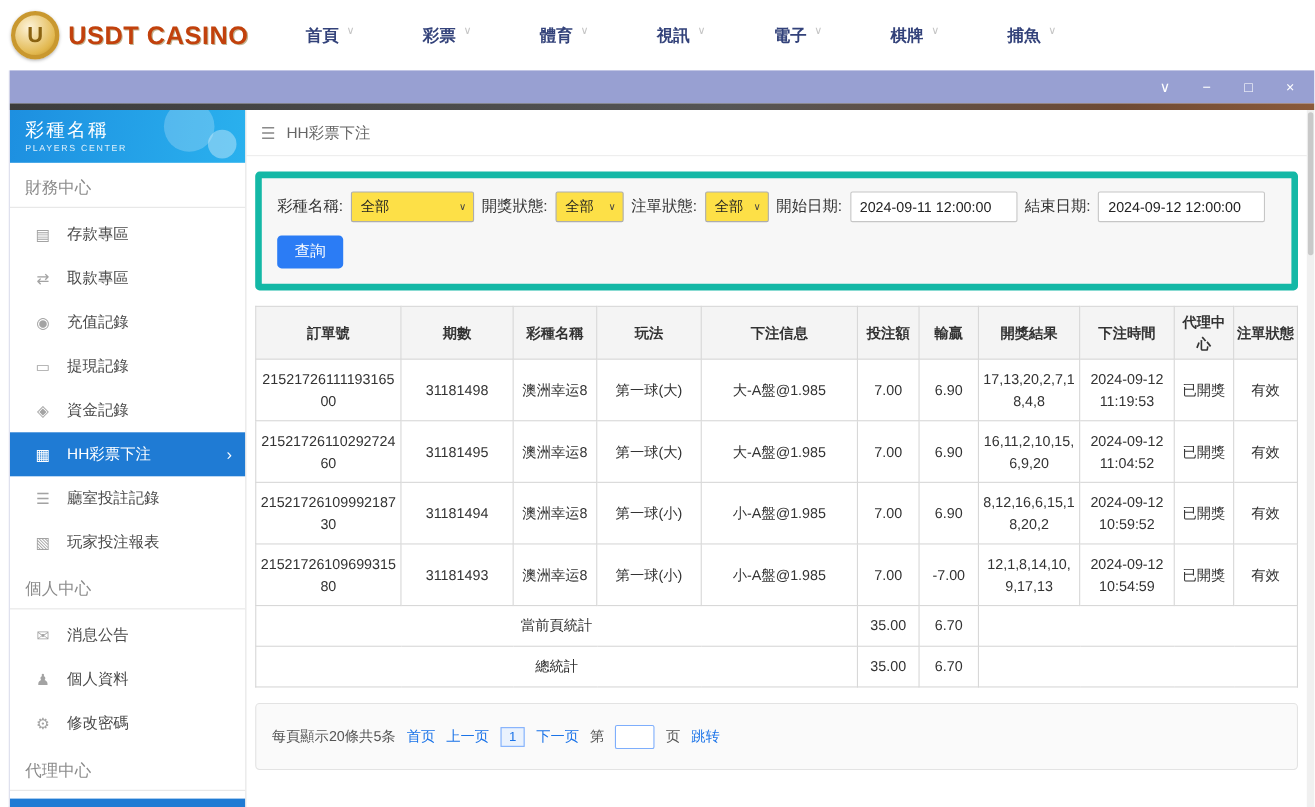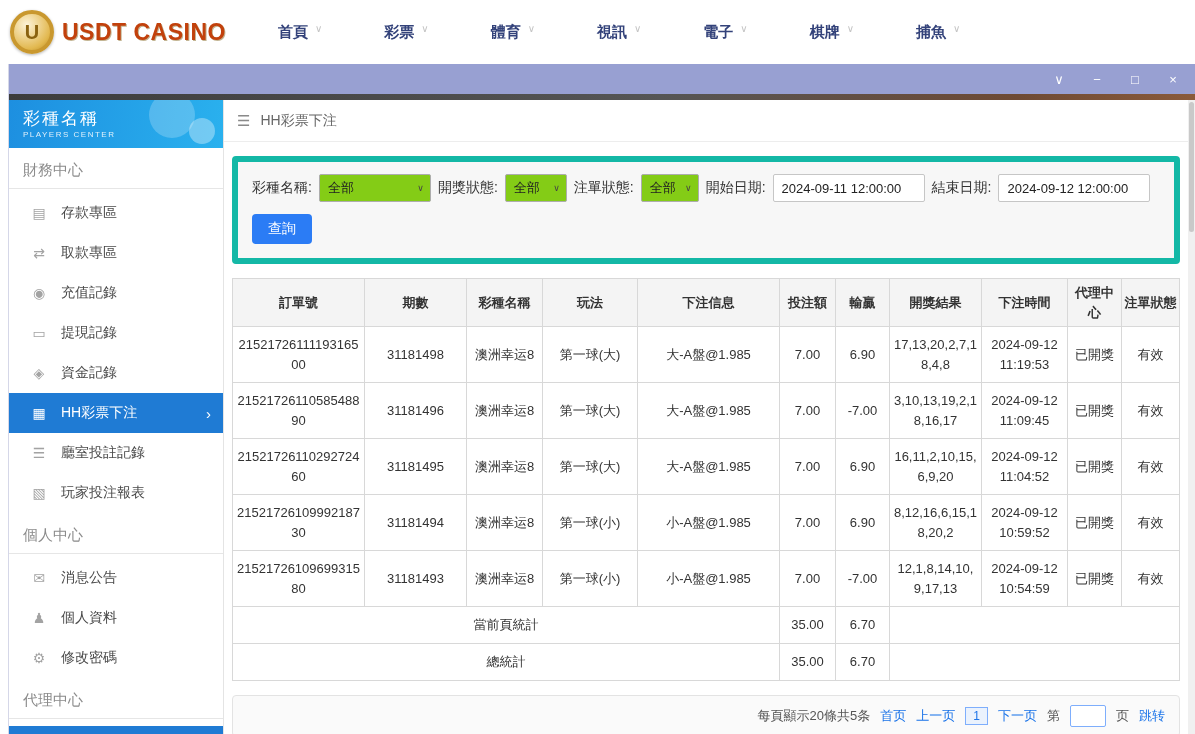--- a/index.html
+++ b/index.html
@@ -58,39 +58,39 @@
   .breadcrumb { height:42px; display:flex; align-items:center; gap:10px; padding-left:13px;
     border-bottom:1px solid #ededed; color:#666; font-size:14px; }
   .breadcrumb .menu-ic { font-size:15px; color:#8a8a8a; cursor:pointer; }
   .content { padding:14px 8px 0 8px; flex:1; overflow:hidden; }
 
   .filter-panel { background:#f7f7f7; border:6px solid #14b8a6; border-radius:4px;
     padding:12px 14px 14px 14px; }
   .filter-row { display:flex; align-items:center; gap:7px; font-size:14px; color:#333; }
   .filter-row label { white-space:nowrap; }
   .select-box { display:inline-flex; align-items:center; justify-content:space-between;
-    border:1px solid #adadad; background:#84cc16; height:28px; padding:0 6px 0 8px; font-size:13px;
+    border:1px solid #adadad; background:#fde047; height:28px; padding:0 6px 0 8px; font-size:13px;
     color:#222; border-radius:2px; cursor:pointer; gap:8px; }
   .select-box .sarrow { font-size:9px; color:#444; }
   .sel-wide { width:112px; } .sel-small { width:62px; } .sel-xs { width:58px; }
   .text-input { border:1px solid #c6c6c6; background:#fff; height:28px; width:152px;
     display:flex; align-items:center; padding:0 8px; font-size:13px; color:#222; border-radius:2px; }
   .search-btn { margin-top:12px; background:#2b7cf5; color:#fff; border:none; border-radius:4px;
     height:30px; padding:0 16px; font-size:14px; cursor:pointer; }
 
   table.bets { margin-top:14px; width:100%; border-collapse:collapse; table-layout:fixed; }
   .bets th, .bets td { border:1px solid #d8d8d8; text-align:center; font-size:13px; color:#333;
     padding:6px 3px; line-height:1.5; }
   .bets th { background:#f4f4f4; font-weight:bold; height:38px; padding:4px 1px; }
   .bets td.brk { word-break:break-all; }
   .bets tr.data-row td { height:56px; }
   .bets tr.summary-row td { height:37px; }
 
   .pager { margin-top:14px; border:1px solid #e3e3e3; background:#fafafa; border-radius:4px;
-    height:42px; display:flex; align-items:center; justify-content:flex-end; padding:0 14px;
+    height:61px; display:flex; align-items:center; justify-content:flex-start; padding:0 14px;
     font-size:13px; color:#555; }
   .pager-right { display:flex; align-items:center; gap:10px; }
   .pager a { color:#1a73e8; text-decoration:none; cursor:pointer; }
   .page-cur { border:1px solid #7eaefc; background:#eaf2fd; color:#1a73e8; padding:1px 7px;
     font-size:12px; }
   .jump-input { width:36px; height:22px; border:1px solid #7eaefc; background:#fff;
     border-radius:2px; }
 </style>
 </head>
 <body>
@@ -276,33 +276,20 @@
               <td>第一球(大)</td>
               <td>大-A盤@1.985</td>
               <td>7.00</td>
               <td>6.90</td>
               <td class="brk">17,13,20,2,7,18,4,8</td>
               <td>2024-09-12 11:19:53</td>
               <td>已開獎</td>
               <td>有效</td>
             </tr>
             <tr class="data-row">
-              <td class="brk">2152172611058548890</td>
-              <td>31181496</td>
-              <td>澳洲幸运8</td>
-              <td>第一球(大)</td>
-              <td>大-A盤@1.985</td>
-              <td>7.00</td>
-              <td>-7.00</td>
-              <td class="brk">3,10,13,19,2,18,16,17</td>
-              <td>2024-09-12 11:09:45</td>
-              <td>已開獎</td>
-              <td>有效</td>
-            </tr>
-            <tr class="data-row">
               <td class="brk">2152172611029272460</td>
               <td>31181495</td>
               <td>澳洲幸运8</td>
               <td>第一球(大)</td>
               <td>大-A盤@1.985</td>
               <td>7.00</td>
               <td>6.90</td>
               <td class="brk">16,11,2,10,15,6,9,20</td>
               <td>2024-09-12 11:04:52</td>
               <td>已開獎</td>

